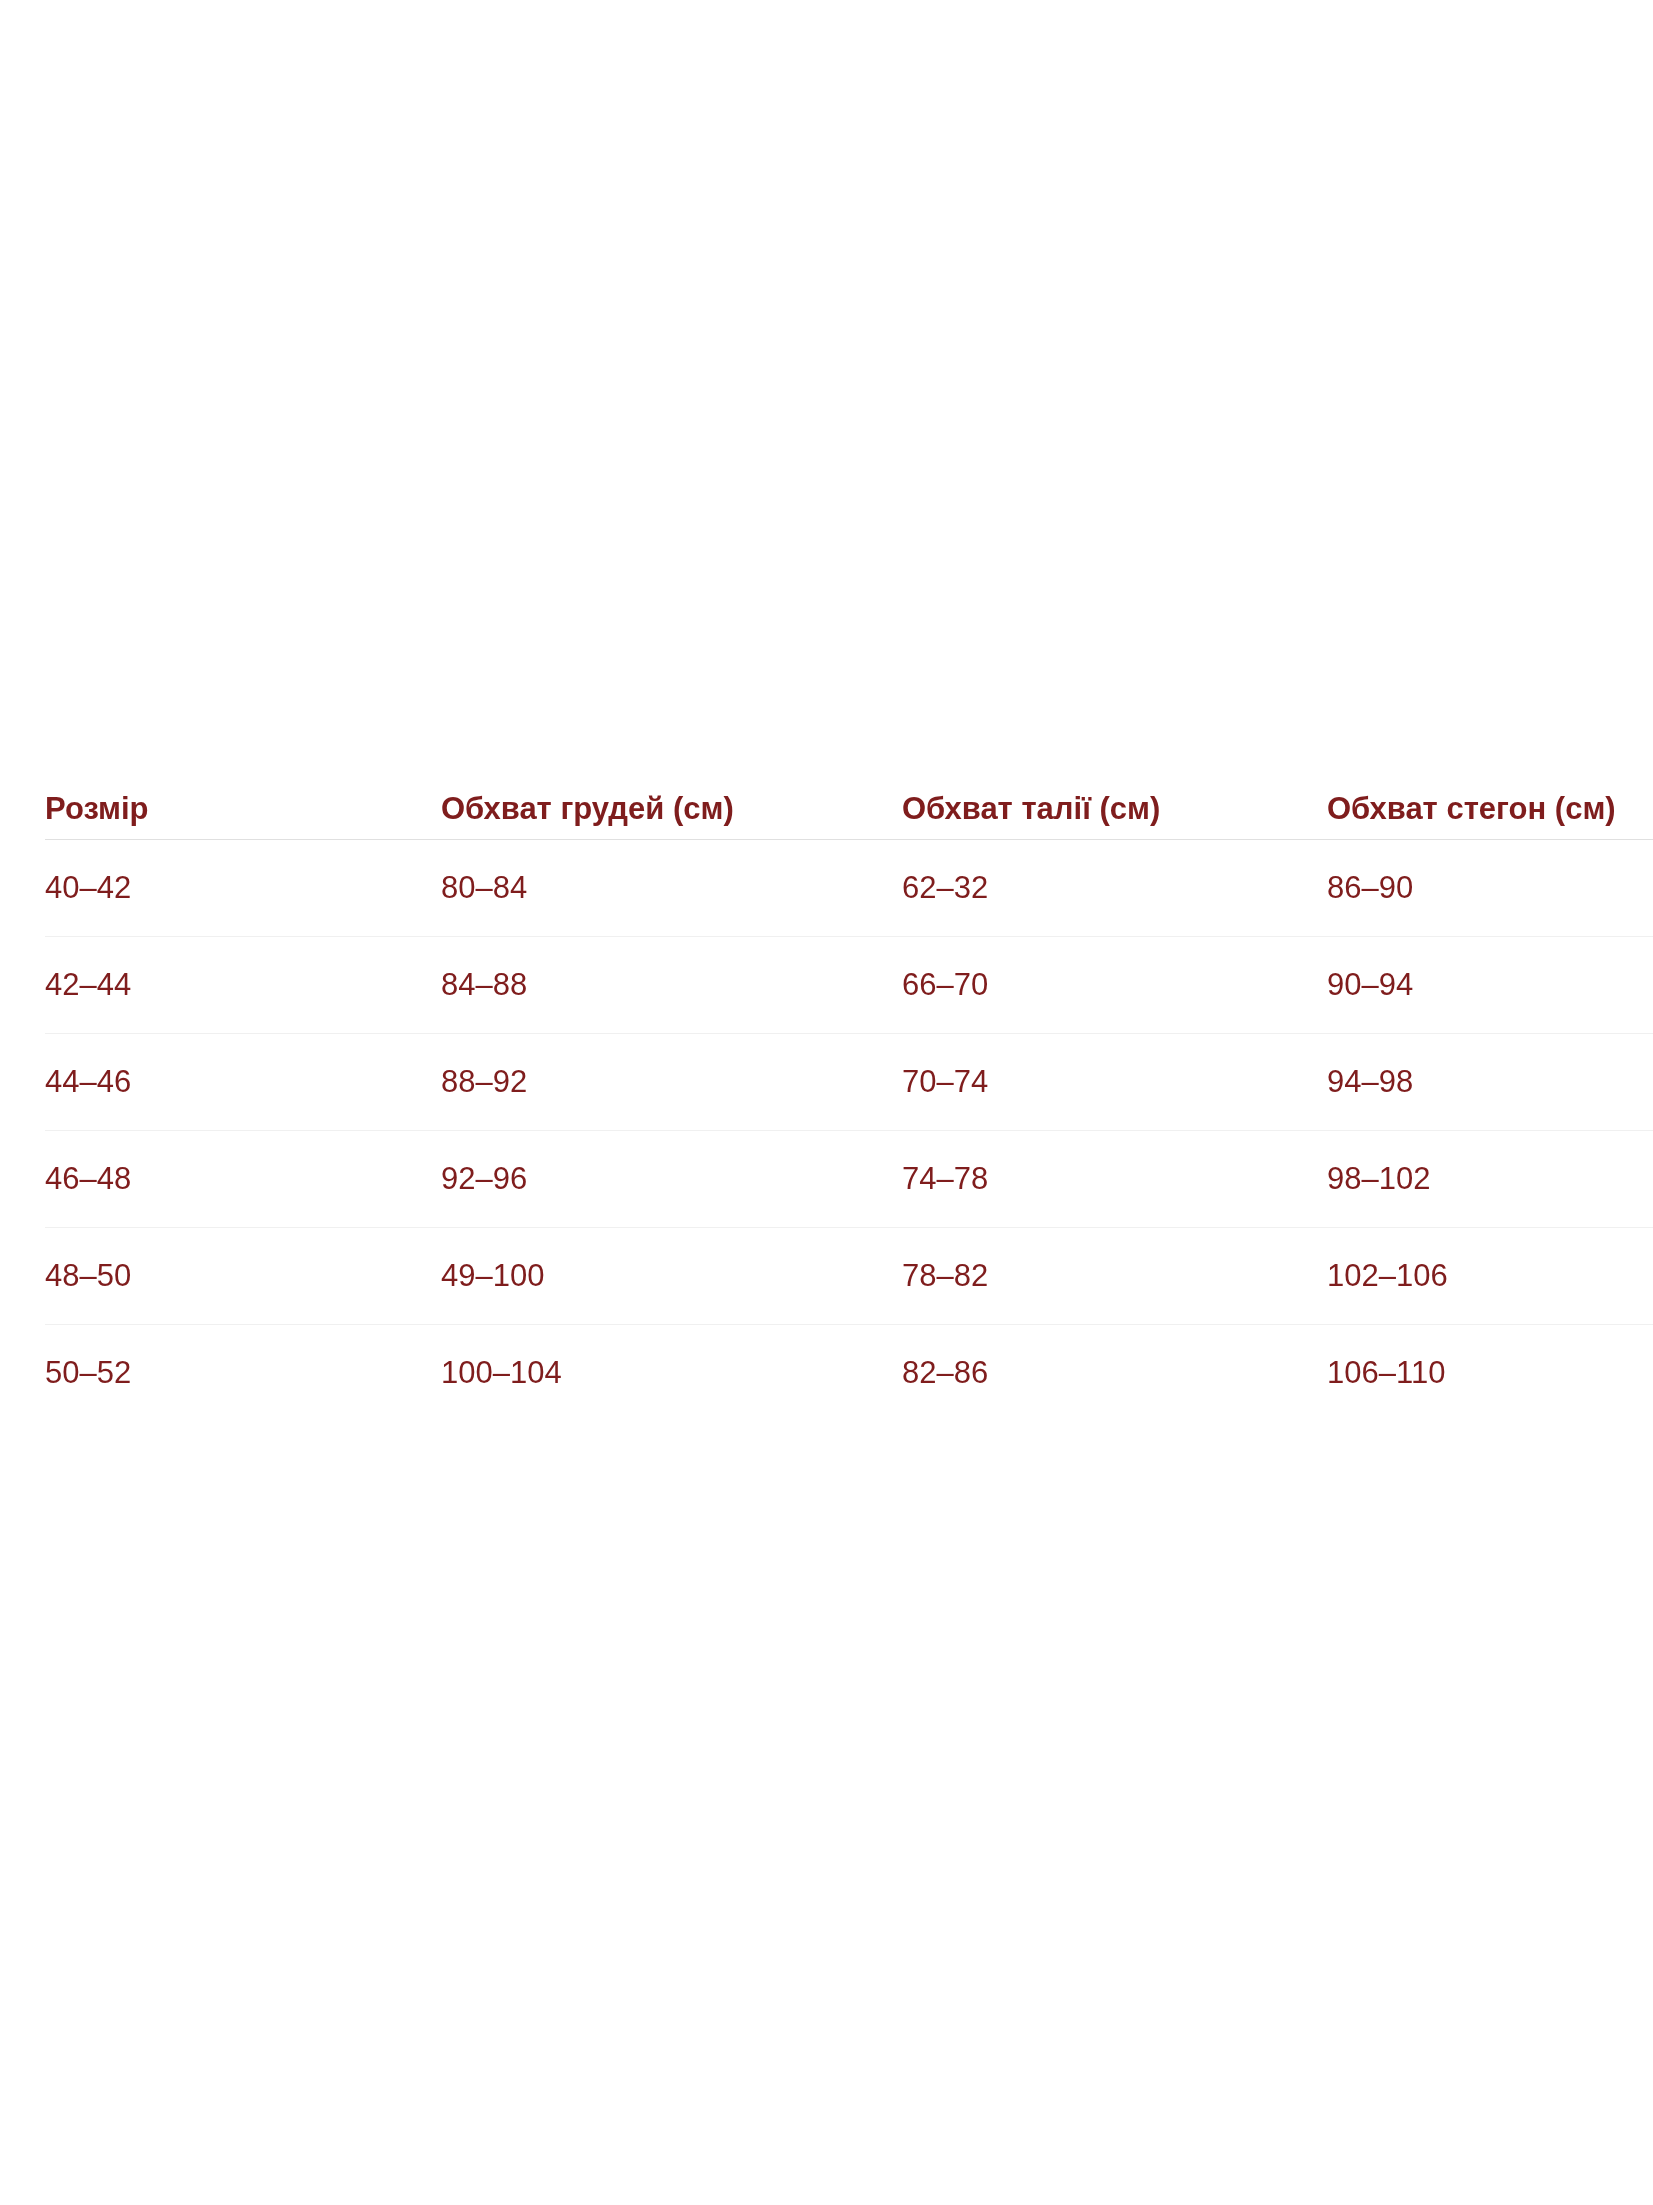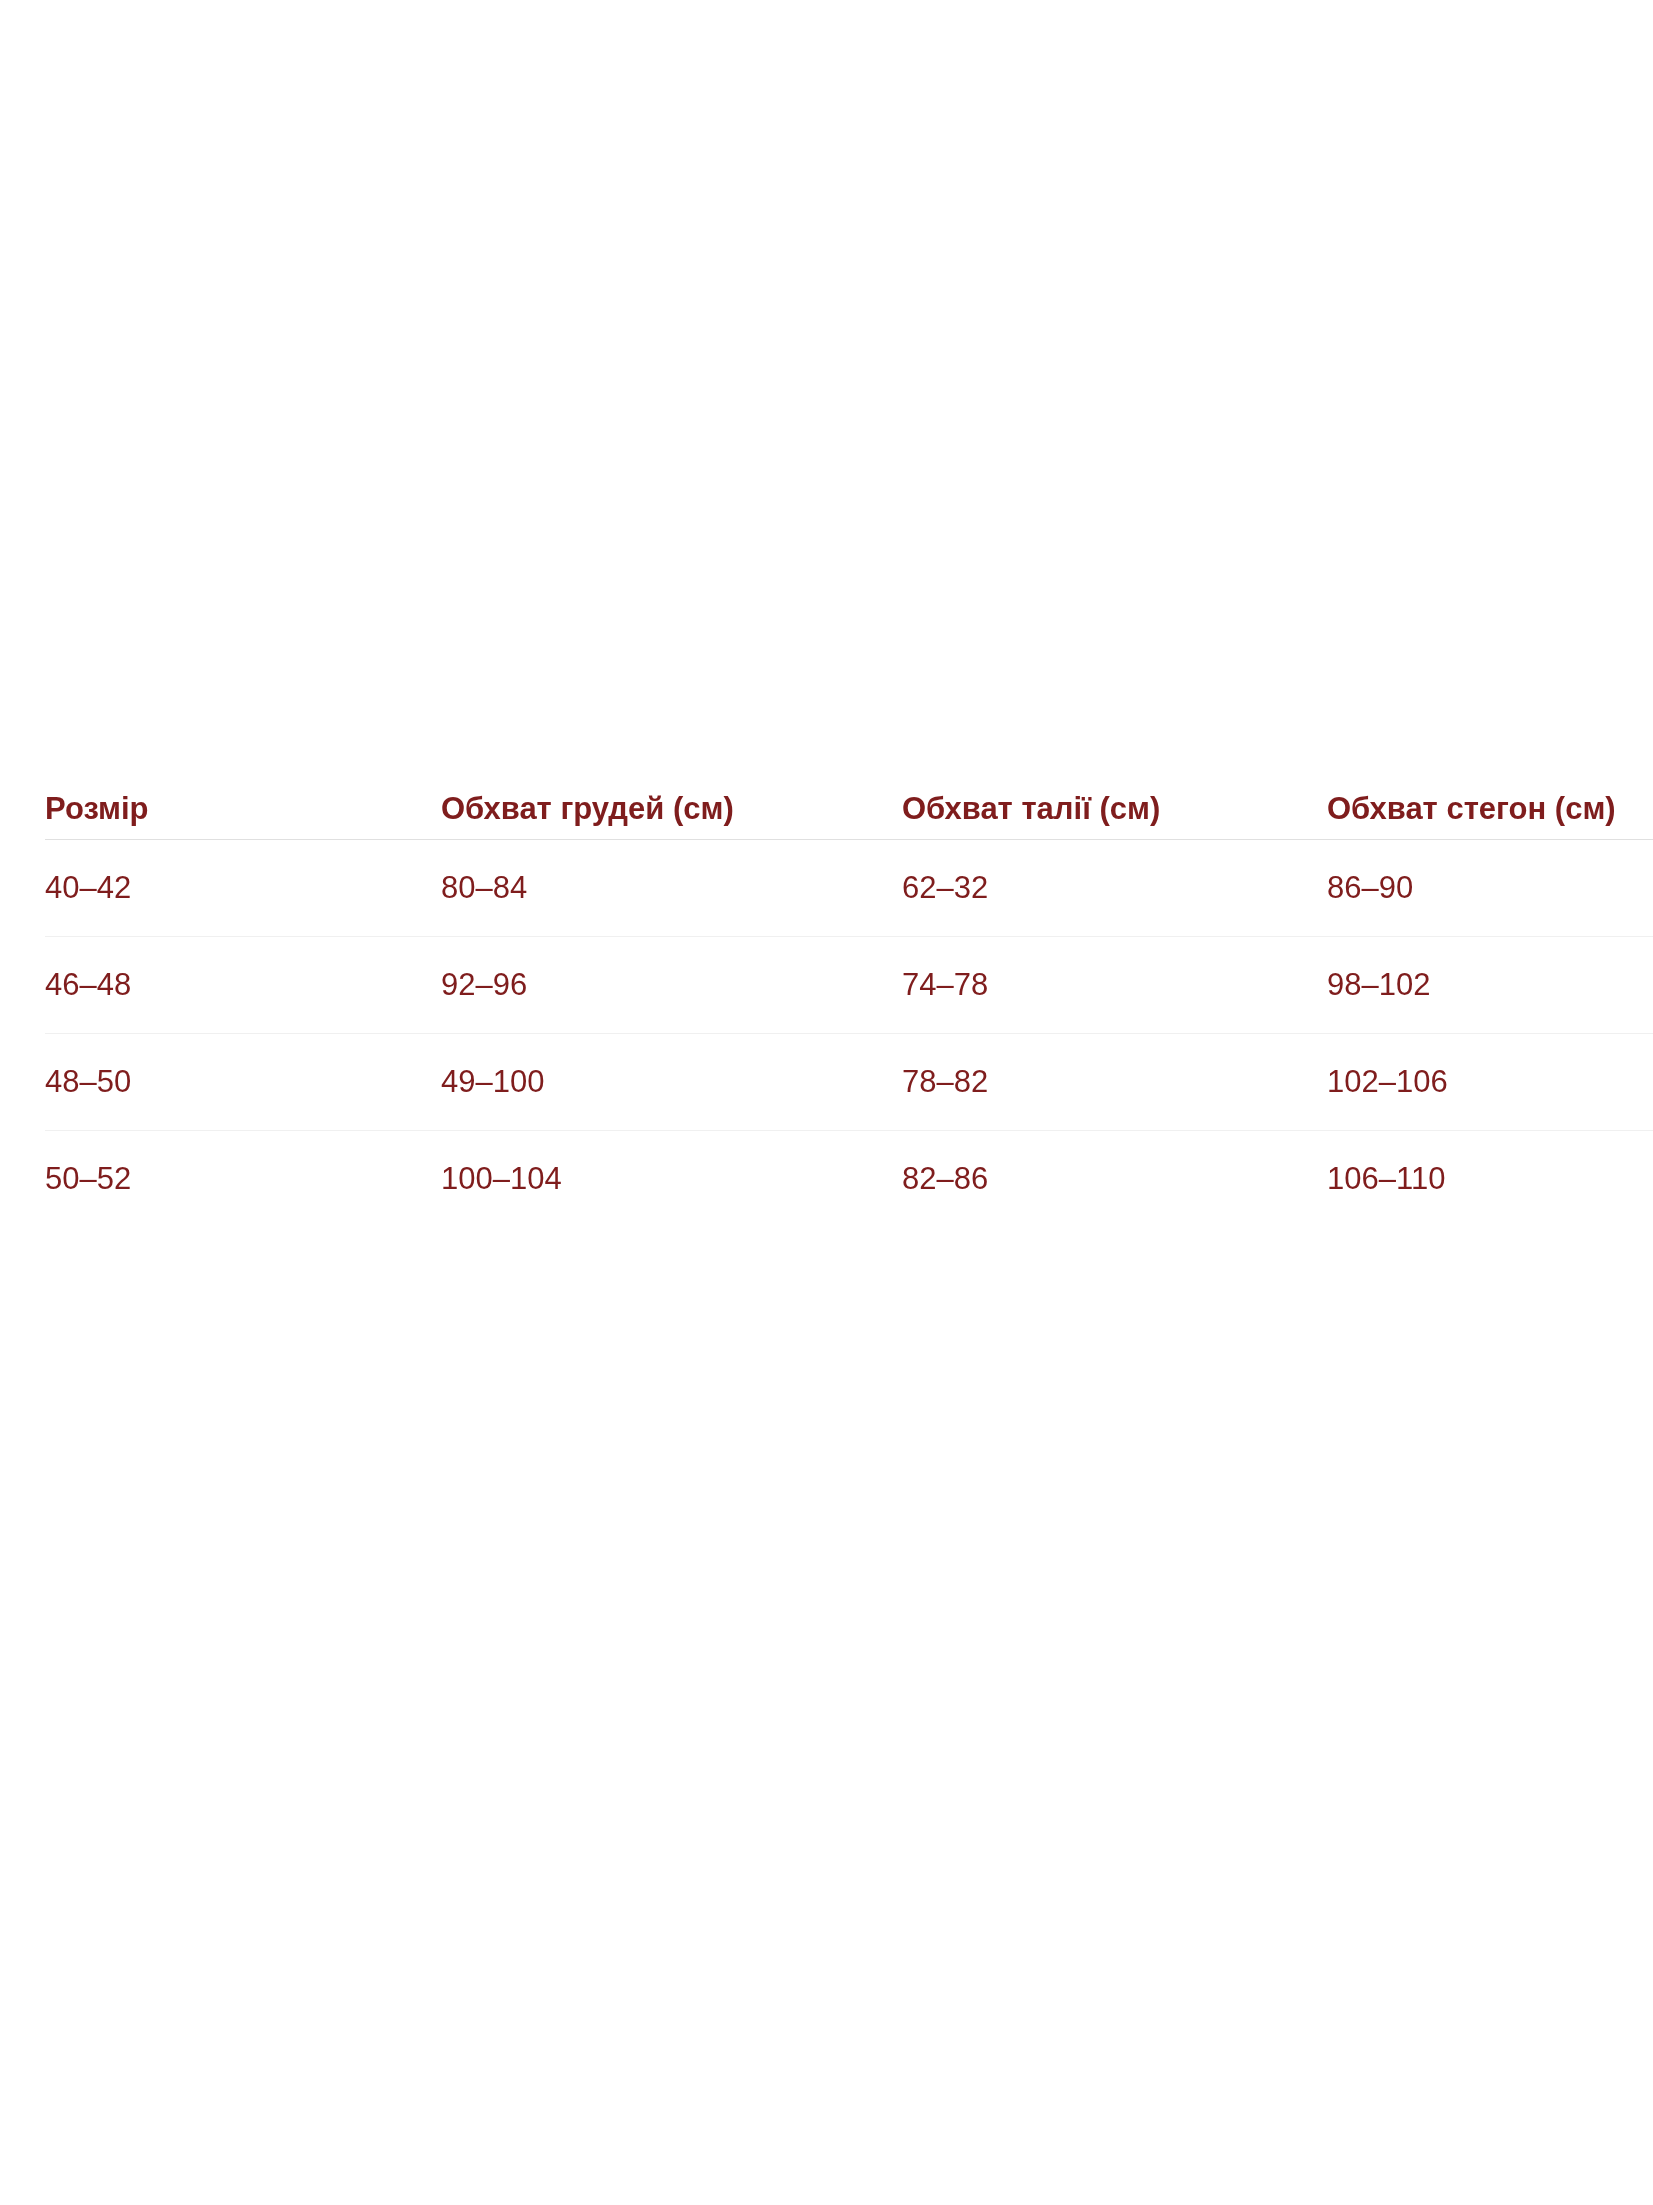--- a/index.html
+++ b/index.html
@@ -73,20 +73,32 @@
       </tr>
     </thead>
     <tbody id="size-table-body">
         <tr>
           <td>40–42</td>
           <td>80–84</td>
           <td>62–32</td>
           <td>86–90</td>
         </tr>
         <tr>
+          <td>42–44</td>
+          <td>84–88</td>
+          <td>66–70</td>
+          <td>90–94</td>
+        </tr>
+        <tr>
+          <td>44–46</td>
+          <td>88–92</td>
+          <td>70–74</td>
+          <td>94–98</td>
+        </tr>
+        <tr>
           <td>46–48</td>
           <td>92–96</td>
           <td>74–78</td>
           <td>98–102</td>
         </tr>
         <tr>
           <td>48–50</td>
           <td>49–100</td>
           <td>78–82</td>
           <td>102–106</td>

